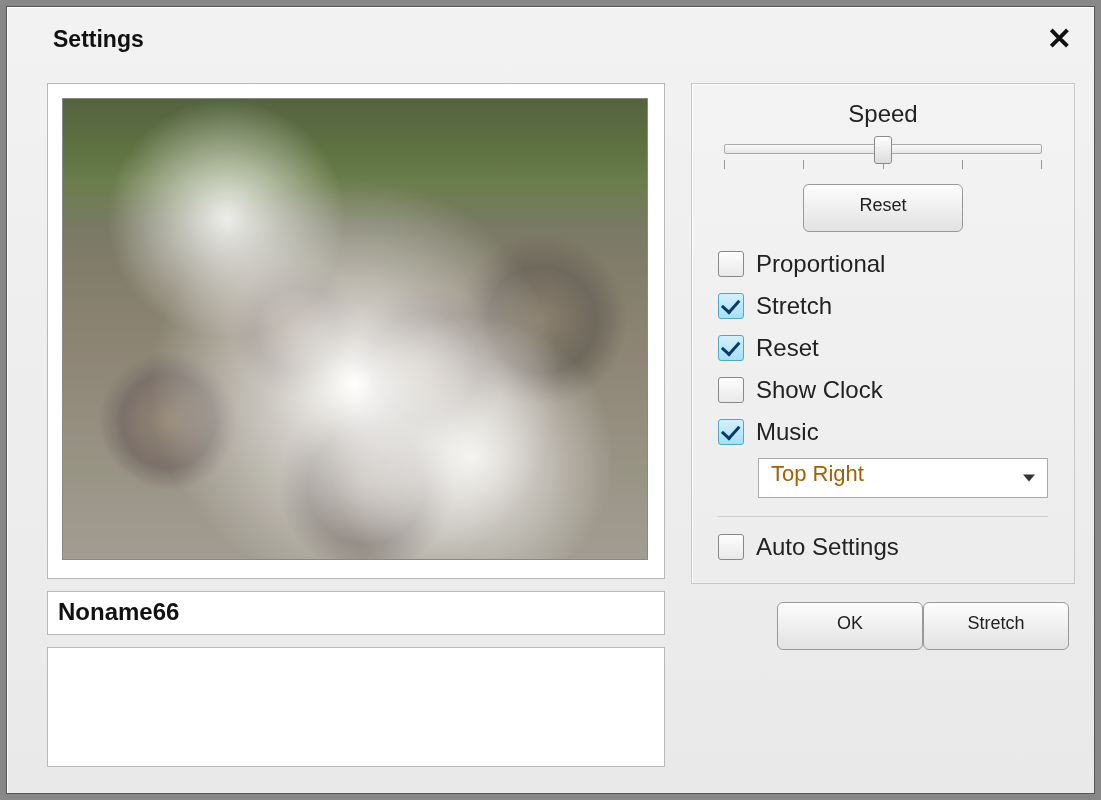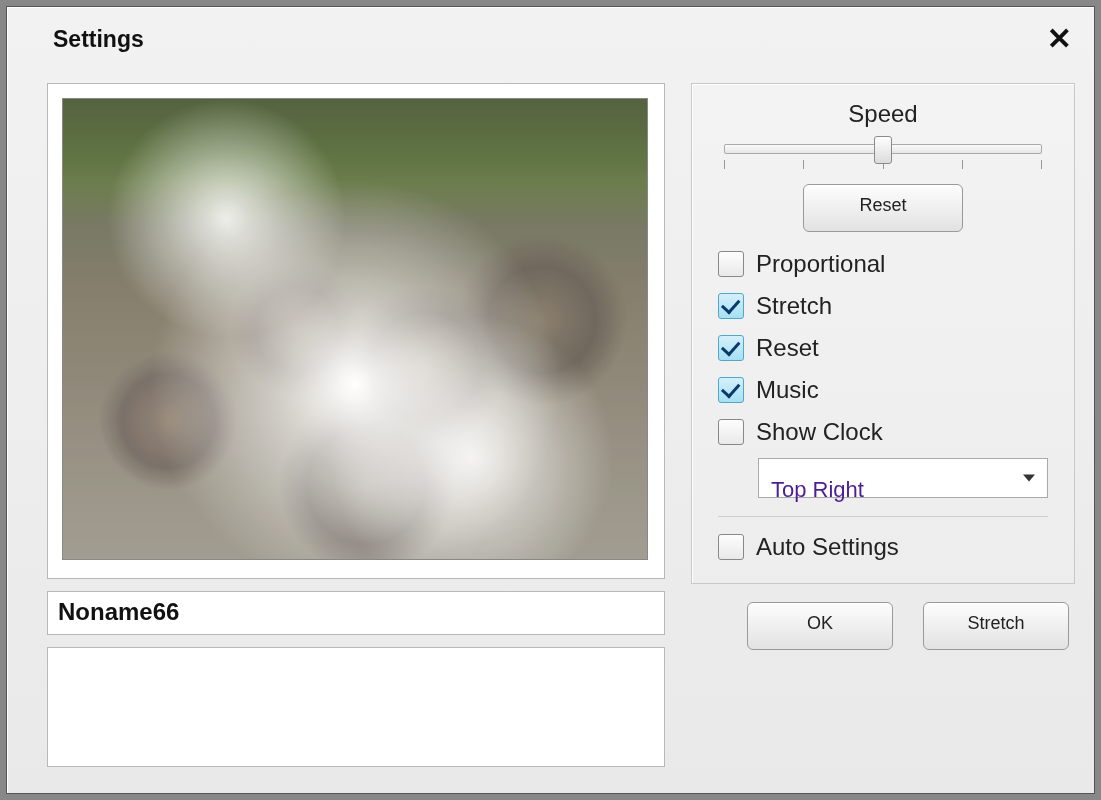--- a/index.html
+++ b/index.html
@@ -183,41 +183,40 @@
     border-bottom: 3px solid #0a3a6a;
     transform: rotate(-48deg) translate(1px,-2px);
   }
   .select-row { padding-left: 40px; margin-top: 2px; }
   .select {
     position: relative;
     border: 1px solid #aaa;
     background: #fff;
     height: 40px;
     font-size: 22px;
-    padding: 18px 40px 5px 12px;
-    color: #4c1d95;
+    padding: 2px 40px 5px 12px;
+    color: #a16207;
     cursor: pointer;
     width: 290px;
   }
   .select .caret {
     position: absolute;
     right: 12px; top: 50%; transform: translateY(-50%);
     width: 0; height: 0;
     border-left: 6px solid transparent;
     border-right: 6px solid transparent;
     border-top: 7px solid #333;
   }
   .hr {
     border: none;
     border-top: 1px solid #cfcfcf;
     margin: 18px 0 16px 0;
   }
   .footer {
     display: flex;
-    gap: 30px;
     justify-content: flex-end;
     padding: 0 6px 2px 0;
     align-items: center;
   }
 </style>
 </head>
 <body>
 
 <div class="dialog">
 
@@ -262,26 +261,26 @@
           </div>
           <div class="check-row">
             <div class="chk checked"></div>
             <span>Stretch</span>
           </div>
           <div class="check-row">
             <div class="chk checked"></div>
             <span>Reset</span>
           </div>
           <div class="check-row">
+            <div class="chk"></div>
+            <span>Show Clock</span>
+          </div>
+          <div class="check-row">
             <div class="chk checked"></div>
             <span>Music</span>
-          </div>
-          <div class="check-row">
-            <div class="chk"></div>
-            <span>Show Clock</span>
           </div>
         </div>
 
         <div class="select-row">
           <div class="select">
             <span>Top Right</span>
             <div class="caret"></div>
           </div>
         </div>
 

